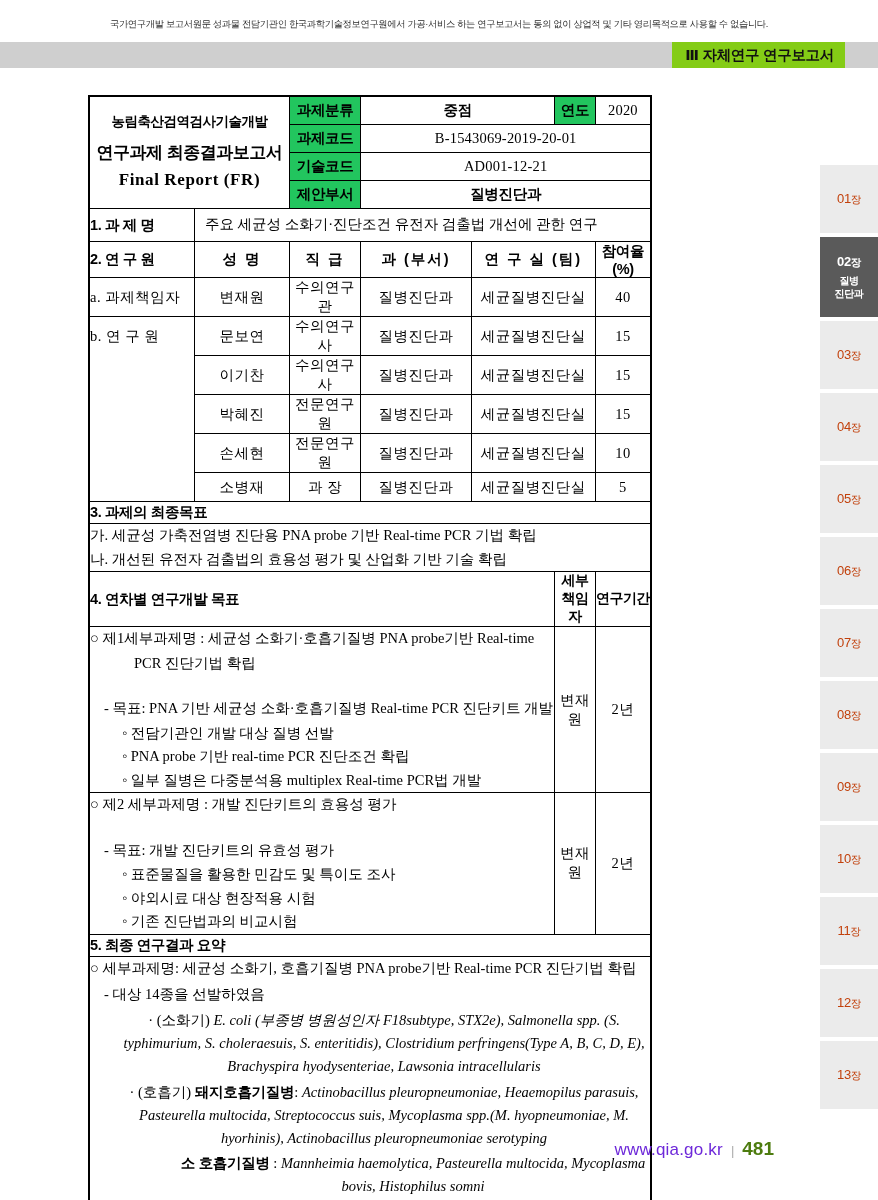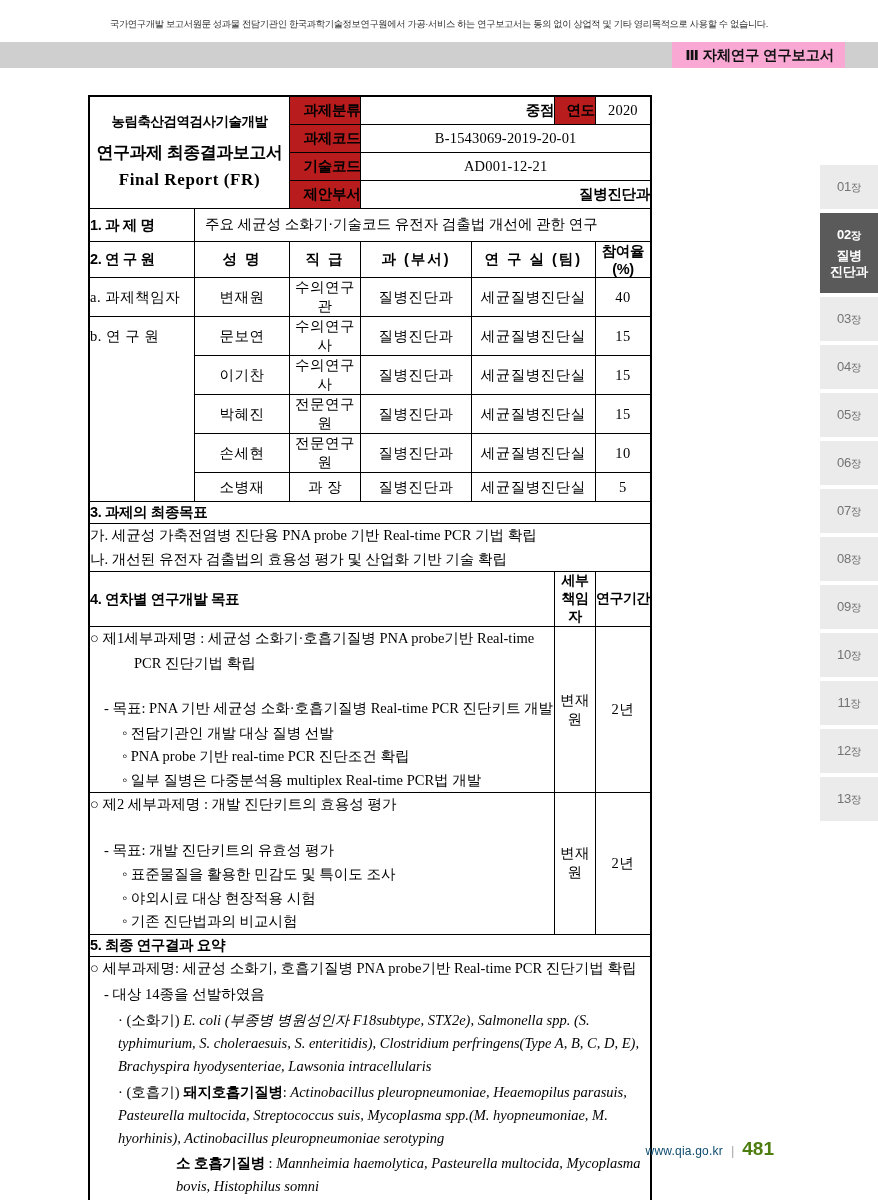--- a/index.html
+++ b/index.html
@@ -38,21 +38,21 @@
     left: 0;
     width: 878px;
     height: 26px;
     background: #cfcfcf;
   }
   .runhead-plate {
     position: absolute;
     top: 42px;
     right: 33px;
     height: 26px;
-    background: #f9a8d4;
+    background: #84cc16;
     padding: 0 11px 0 13px;
     display: flex;
     align-items: center;
     font-family: "Liberation Sans", "DejaVu Sans", sans-serif;
     font-size: 14.5px;
     font-weight: bold;
     letter-spacing: -0.3px;
     color: #111111;
     white-space: nowrap;
   }
@@ -60,46 +60,46 @@
   
   .tab-rail {
     position: absolute;
     top: 165px;
     right: 0;
     width: 58px;
     display: flex;
     flex-direction: column;
   }
   .tab {
-    height: 44px;
+    height: 68px;
     margin-bottom: 4px;
     background: #ebebeb;
     display: flex;
     flex-direction: column;
     align-items: center;
     justify-content: center;
     font-family: "Liberation Sans", "DejaVu Sans", sans-serif;
-    color: #737373;
+    color: #c2410c;
     letter-spacing: -0.4px;
   }
   .tab .tab-num {
     font-size: 13px;
   }
   .tab .tab-num .ch {
     font-size: 10.5px;
   }
   .tab.active {
     background: #5a5a5a;
     color: #ffffff;
     height: 80px;
   }
   .tab.active .tab-num { font-weight: bold; }
   .tab .tab-sub {
     margin-top: 5px;
-    font-size: 13px;
+    font-size: 10px;
     line-height: 1.22;
     text-align: center;
     font-weight: bold;
   }
 
   
   .report {
     position: absolute;
     left: 88px;
     top: 95px;
@@ -136,39 +136,38 @@
   }
   .title-eng {
     font-family: "Liberation Serif", "DejaVu Serif", serif;
     font-size: 17px;
     font-weight: bold;
     letter-spacing: 0.6px;
     margin-top: 3px;
   }
 
   .hdr-key {
-    text-align: right;
+    text-align: center;
     font-family: "Liberation Sans", "DejaVu Sans", sans-serif;
     font-size: 15px;
     font-weight: bold;
     letter-spacing: -0.3px;
     height: 27px;
-    background: #b91c1c;
+    background: #22c55e;
   }
   .hdr-val {
     text-align: center;
     font-size: 15px;
     letter-spacing: 0.2px;
     height: 27px;
   }
   .hdr-val.kr {
     font-family: "Liberation Sans", "DejaVu Sans", sans-serif;
     font-weight: bold;
     letter-spacing: -0.3px;
-    text-align: right;
   }
 
   
   .sec-bar {
     font-family: "Liberation Sans", "DejaVu Sans", sans-serif;
     font-size: 15px;
     font-weight: bold;
     letter-spacing: -0.4px;
     padding: 5px 8px 6px 8px;
     height: 21px;
@@ -222,34 +221,34 @@
   }
 
   
   .sum-body {
     padding: 9px 8px 12px 10px;
     font-size: 14.6px;
     line-height: 1.6;
   }
   .sum-body .s1 { margin: 0 0 3px 0; }
   .sum-body .s2 { margin: 0 0 3px 14px; }
-  .sum-body .s3 { margin: 0 0 2px 28px; text-indent: 0; }
+  .sum-body .s3 { margin: 0 0 2px 28px; text-indent: 0; text-align: center; }
   .sum-body i { font-style: italic; }
   .sum-body b { font-family: "Liberation Sans", "DejaVu Sans", sans-serif; font-weight: bold; letter-spacing: -0.3px; }
 
   
   .footer {
     position: absolute;
     bottom: 40px;
     right: 104px;
     display: flex;
     align-items: baseline;
     font-family: "Liberation Sans", "DejaVu Sans", sans-serif;
   }
-  .footer .site { font-size: 12px; color: #0c4a6e; letter-spacing: 0.2px; }
+  .footer .site { font-size: 17px; color: #6d28d9; letter-spacing: 0.2px; }
   .footer .divider { margin: 0 8px; color: #aaaaaa; font-size: 13px; }
   .footer .pageno { font-size: 19px; font-weight: bold; color: #4d7c0f; }
 </style>
 </head>
 <body>
 
 <div class="disclaimer">국가연구개발 보고서원문 성과물 전담기관인 한국과학기술정보연구원에서 가공·서비스 하는 연구보고서는 동의 없이 상업적 및 기타 영리목적으로 사용할 수 없습니다.</div>
 
 <div class="runhead-band"></div>
 <div class="runhead-plate">Ⅲ 자체연구 연구보고서</div>
@@ -328,21 +327,21 @@
     <td class="hdr-key">기술코드</td>
     <td class="hdr-val" colspan="4">AD001-12-21</td>
   </tr>
   <tr>
     <td class="hdr-key">제안부서</td>
     <td class="hdr-val kr" colspan="4">질병진단과</td>
   </tr>
 
   <tr>
     <td class="sec-bar">1. 과 제 명</td>
-    <td class="free-text" colspan="6" style="padding:4px 10px 5px 10px;">주요 세균성 소화기·기술코드 유전자 검출법 개선에 관한 연구</td>
+    <td class="free-text" colspan="6" style="padding:4px 10px 5px 10px;">주요 세균성 소화기·진단조건 유전자 검출법 개선에 관한 연구</td>
   </tr>
 
   <tr>
     <td class="sec-bar">2. 연 구 원</td>
     <td class="rw-head">성  명</td>
     <td class="rw-head">직  급</td>
     <td class="rw-head">과 (부서)</td>
     <td class="rw-head" colspan="2">연 구 실 (팀)</td>
     <td class="rw-head" style="letter-spacing:-0.4px">참여율(%)</td>
   </tr>

